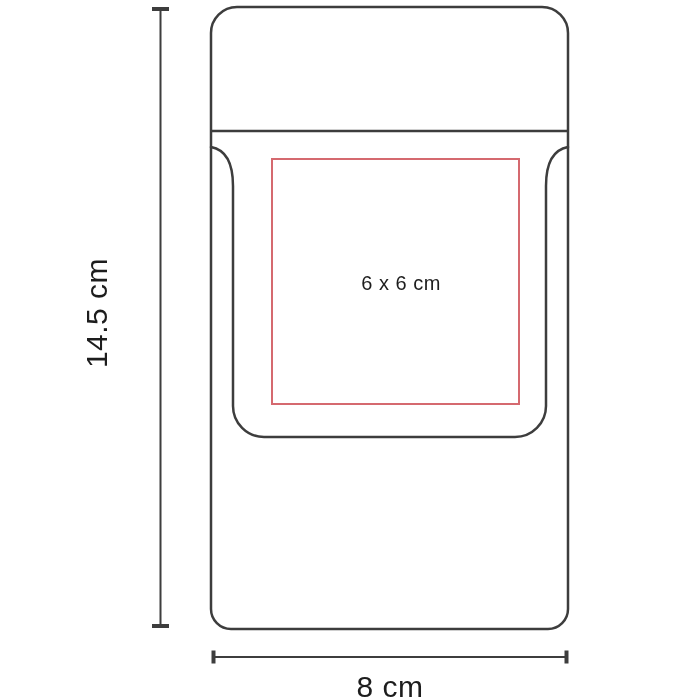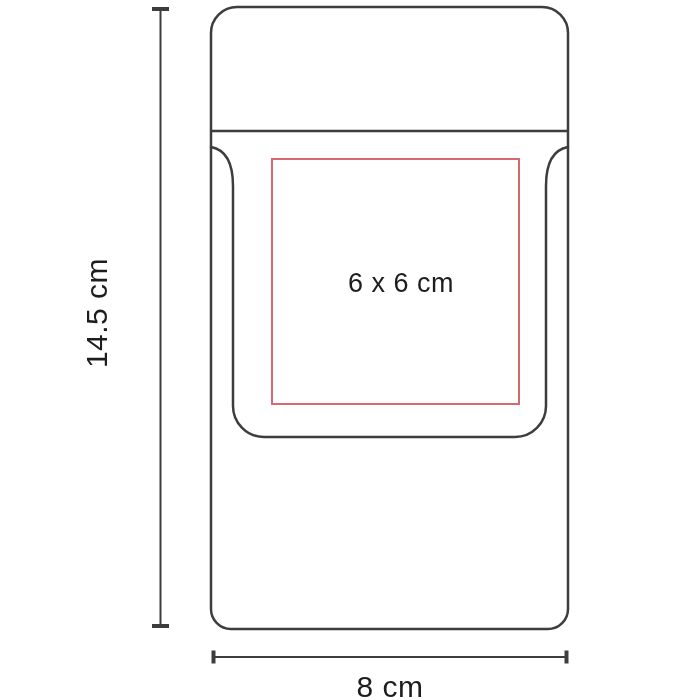--- a/index.html
+++ b/index.html
@@ -25,21 +25,21 @@
   .label {
     position: absolute;
     color: var(--text-color, #1d1d1d);
     white-space: nowrap;
     letter-spacing: 0.5px;
     user-select: none;
   }
   .label-print {
     left: 401px;
     top: 283px;
-    font-size: 27px;
+    font-size: 20px;
     transform: translate(-50%, -50%);
   }
   .label-height {
     left: 97px;
     top: 313px;
     font-size: 30px;
     transform: translate(-50%, -50%) rotate(-90deg);
   }
   .label-width {
     left: 390px;

